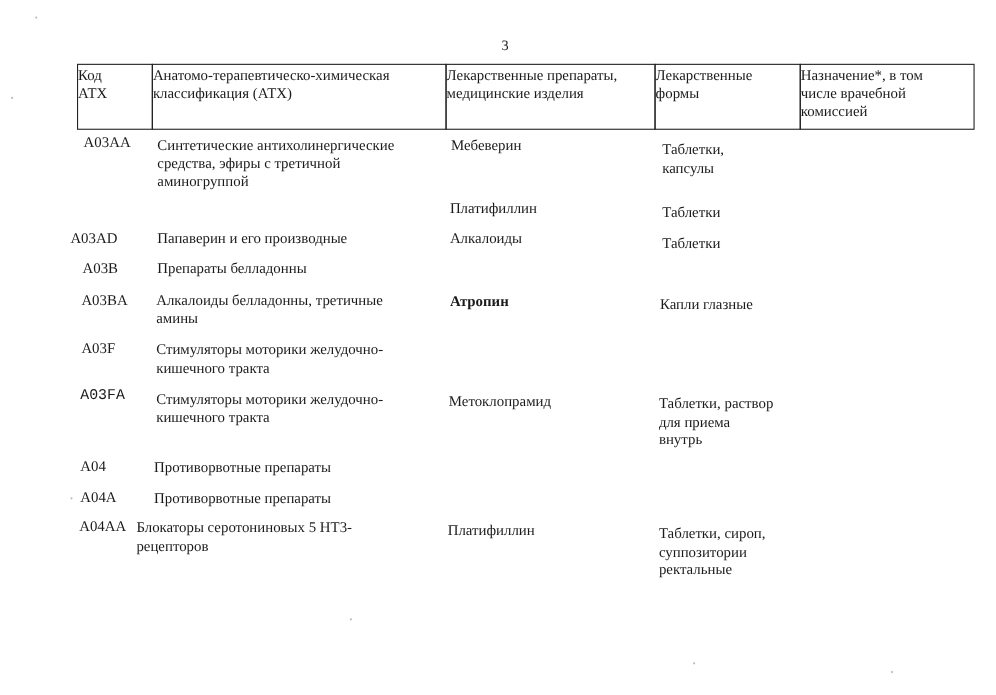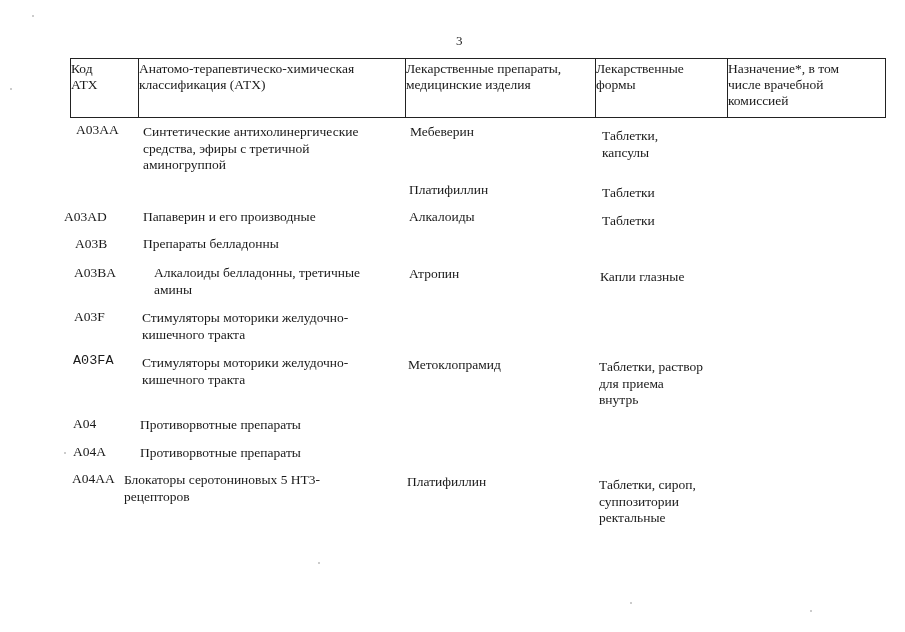--- a/index.html
+++ b/index.html
@@ -56,23 +56,23 @@
     <div class="cell" style="left:602px;top:213px;">Таблетки</div>
   </div>
 
   <div>
     <div class="cell" style="left:75px;top:236px;">A03B</div>
     <div class="cell" style="left:143px;top:236px;">Препараты белладонны</div>
   </div>
 
   <div>
     <div class="cell" style="left:74px;top:265px;">A03BA</div>
-    <div class="cell" style="left:154px;top:265px;white-space:pre-line;">Алкалоиды белладонны, третичные
+    <div class="cell" style="left:142px;top:265px;white-space:pre-line;">Алкалоиды белладонны, третичные
 амины</div>
-    <div class="cell" style="left:409px;top:266px;">Атропин</div>
+    <div class="cell" style="left:409px;top:266px;font-weight:bold;">Атропин</div>
     <div class="cell" style="left:600px;top:269px;">Капли глазные</div>
   </div>
 
   <div>
     <div class="cell" style="left:74px;top:309px;">A03F</div>
     <div class="cell" style="left:142px;top:310px;white-space:pre-line;">Стимуляторы моторики желудочно-
 кишечного тракта</div>
   </div>
 
   <div>

